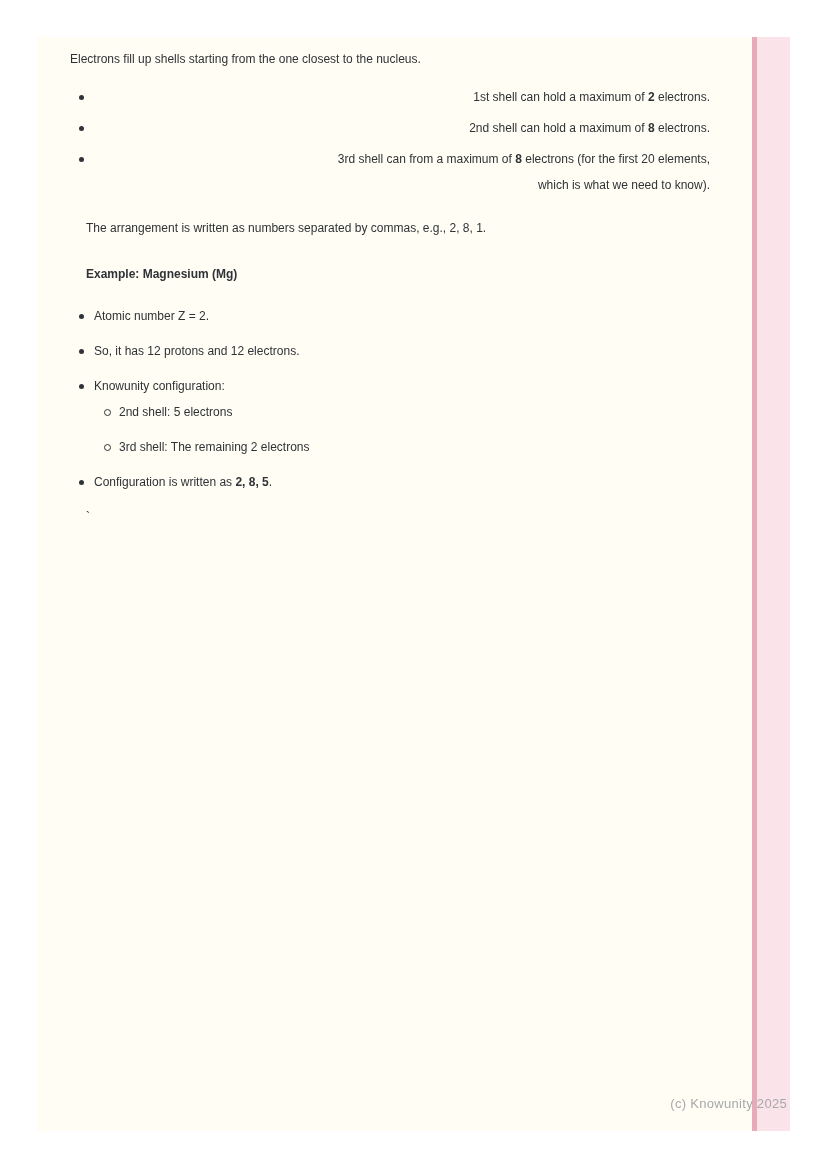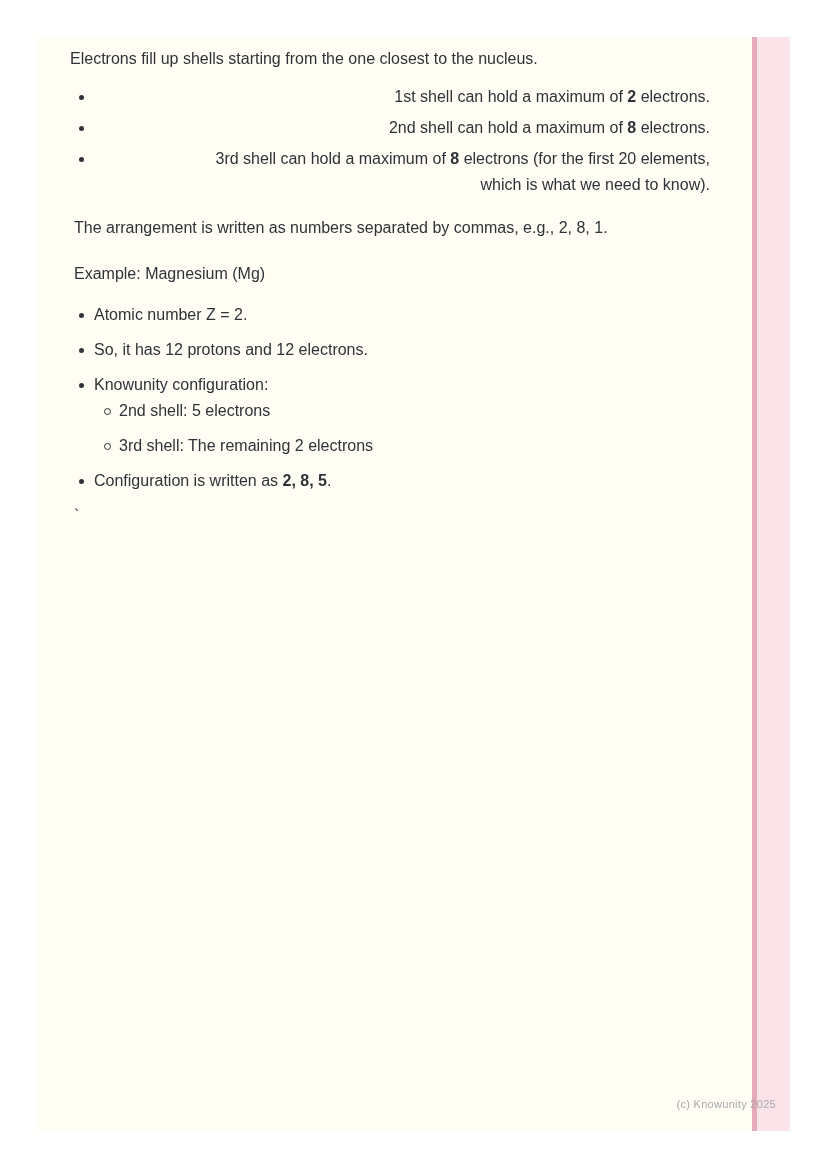--- a/index.html
+++ b/index.html
@@ -36,24 +36,24 @@
     width: 38px;
     height: 100%;
     background: var(--stripe-light);
     border-left: 5px solid var(--stripe-dark);
   }
   .content {
     position: absolute;
     left: 33px;
     top: 9px;
     width: 640px;
-    font-size: 16px;
+    font-size: 12px;
     line-height: 26px;
   }
-  .content p { margin: 4px; }
+  .content p { margin: 16px; }
   p.intro { margin: 0; }
   ul {
     list-style: none;
     margin: 0;
     padding: 0;
   }
   ul.shells-list { margin-top: 12px; text-align: right; }
   ul.shells-list > li,
   ul.example-list > li {
     position: relative;
@@ -67,21 +67,21 @@
     content: "";
     position: absolute;
     left: 9px;
     top: 10.5px;
     width: 5px;
     height: 5px;
     border-radius: 50%;
     background: var(--text);
   }
   p.arrangement { margin-top: 17px; }
-  p.example-heading { margin-top: 20px; font-weight: 400; }
+  p.example-heading { margin-top: 20px; font-weight: 700; }
   ul.example-list { margin-top: 15px; }
   ul.sublist { margin: 0 0 5px 0; }
   ul.sublist > li {
     position: relative;
     padding-left: 25px;
     margin-bottom: 9px;
     white-space: pre-wrap;
   }
   ul.sublist > li::before {
     content: "";
@@ -92,42 +92,42 @@
     height: 5px;
     border: 1.4px solid var(--text);
     border-radius: 50%;
     background: transparent;
   }
   p.stray { margin-top: 8px; }
   b, .seg b { font-weight: 700; }
   .watermark {
     position: absolute;
     top: 1097px;
-    right: 52px;
-    font-size: 11px;
+    right: 41px;
+    font-size: 13px;
     line-height: 14px;
     letter-spacing: 0.3px;
     color: var(--watermark);
     z-index: 3;
   }
 </style>
 </head>
 <body>
 
 <div class="page-card">
   <div class="accent-stripe"></div>
 
   <div class="content">
 
     <p class="intro">Electrons fill up shells starting from the one closest to the nucleus.</p>
 
     <ul class="shells-list">
       <li><span class="seg"><span>1st shell can hold a maximum of </span><b>2</b><span> electrons.</span></span></li>
       <li><span class="seg"><span>2nd shell can hold a maximum of </span><b>8</b><span> electrons.</span></span></li>
-      <li><span class="seg"><span>3rd shell can hold a maximum of </span><b>8</b><span> electrons (for the first 20 elements,
+      <li><span class="seg"><span>3rd shell can from a maximum of </span><b>8</b><span> electrons (for the first 20 elements,
 which is what we need to know).</span></span></li>
     </ul>
 
     <p class="arrangement">The arrangement is written as numbers separated by commas, e.g., 2, 8, 1.</p>
 
     <p class="example-heading">Example: Magnesium (Mg)</p>
 
     <ul class="example-list">
       <li><span class="seg"><span>Atomic number Z = 2.</span></span></li>
       <li><span class="seg"><span>So, it has 12 protons and 12 electrons.</span></span></li>

